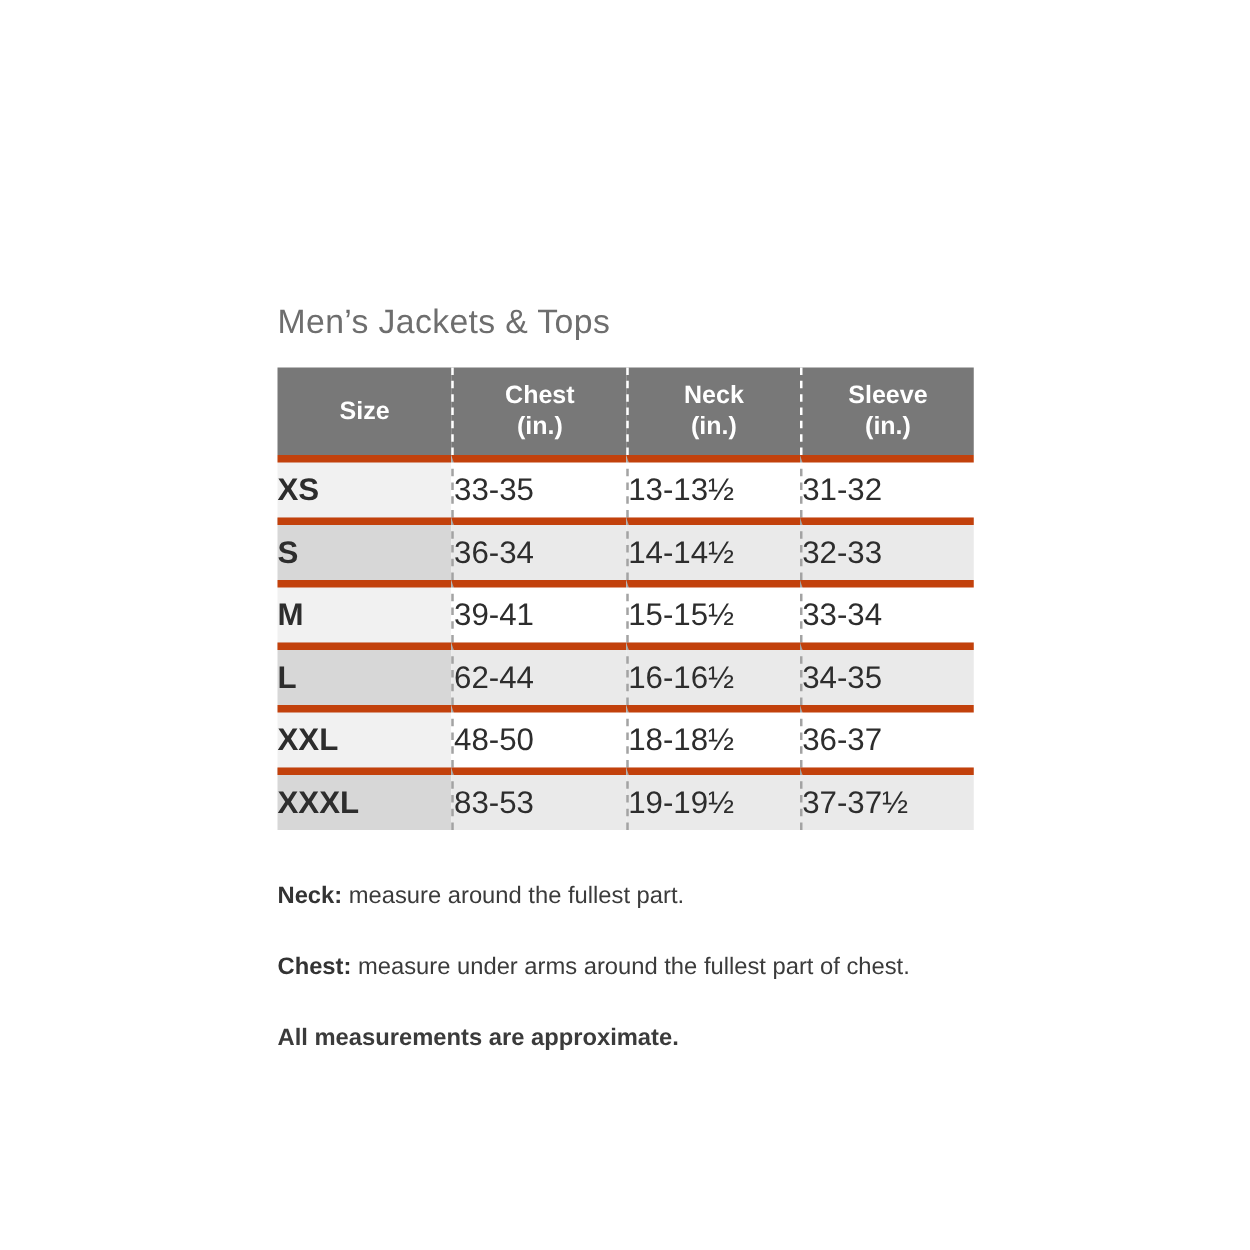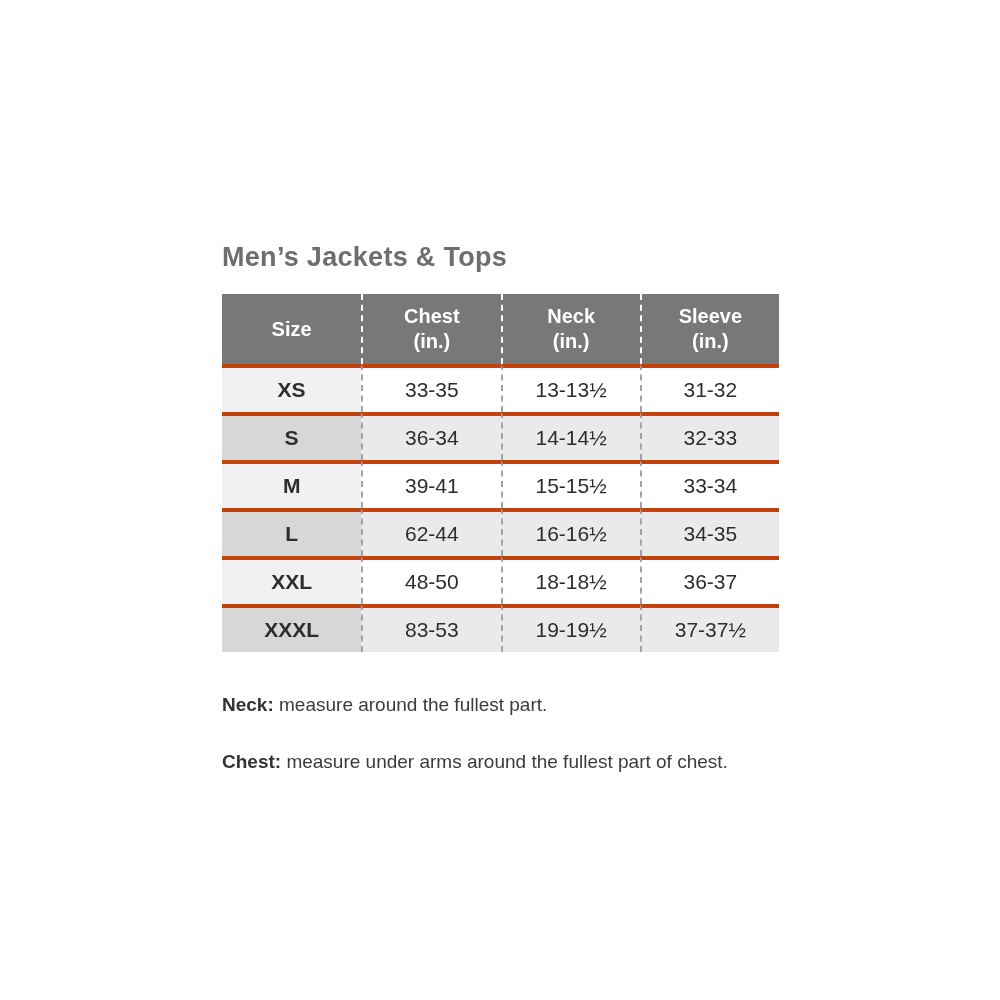--- a/index.html
+++ b/index.html
@@ -16,21 +16,21 @@
     overflow: hidden;
   }
   .content {
     position: absolute;
     left: 222px;
     top: 242px;
     width: 557px;
   }
   .page-title {
     font-size: 27px;
-    font-weight: bold;
+    font-weight: normal;
     color: #6e6e6e;
     margin: 0 0 21px 0;
     letter-spacing: 0.3px;
   }
   table.size-table {
     border-collapse: separate;
     border-spacing: 0;
     width: 557px;
     table-layout: fixed;
   }
@@ -42,26 +42,26 @@
     font-size: 20px;
     font-weight: bold;
     text-align: center;
     vertical-align: middle;
     line-height: 25px;
     padding: 0;
   }
   thead th + th { border-left: 2px dashed #ffffff; }
   tbody th, tbody td {
     height: 44px;
-    font-size: 21px;
-    text-align: center;
+    font-size: 25px;
+    text-align: left;
     vertical-align: middle;
     color: #2d2d2d;
     padding: 0;
-    border-top: 4px solid #c2410c;
+    border-top: 6px solid #c2410c;
   }
   tbody th { font-weight: bold; }
   tbody td { font-weight: normal; border-left: 2px dashed #a3a3a3; margin-left: 48px; }
   tbody tr:nth-child(odd) th { background: #f1f1f1; }
   tbody tr:nth-child(odd) td { background: #ffffff; }
   tbody tr:nth-child(even) th { background: #d7d7d7; }
   tbody tr:nth-child(even) td { background: #eaeaea; }
   .notes { margin-top: 39px; width: 557px; }
   .notes p {
     font-size: 19px;
@@ -142,16 +142,17 @@
             <td>83-53</td>
             <td>19-19½</td>
             <td>37-37½</td>
           </tr>
         </tbody>
     </table>
 
     <div class="notes">
       <p><b>Neck:</b><span> measure around the fullest part.</span></p>
       <p><b>Chest:</b><span> measure under arms around the fullest part of chest.</span></p>
+      <p class="footer-note">All measurements are approximate.</p>
     </div>
 
   </div>
 </div>
 
 </body></html>

